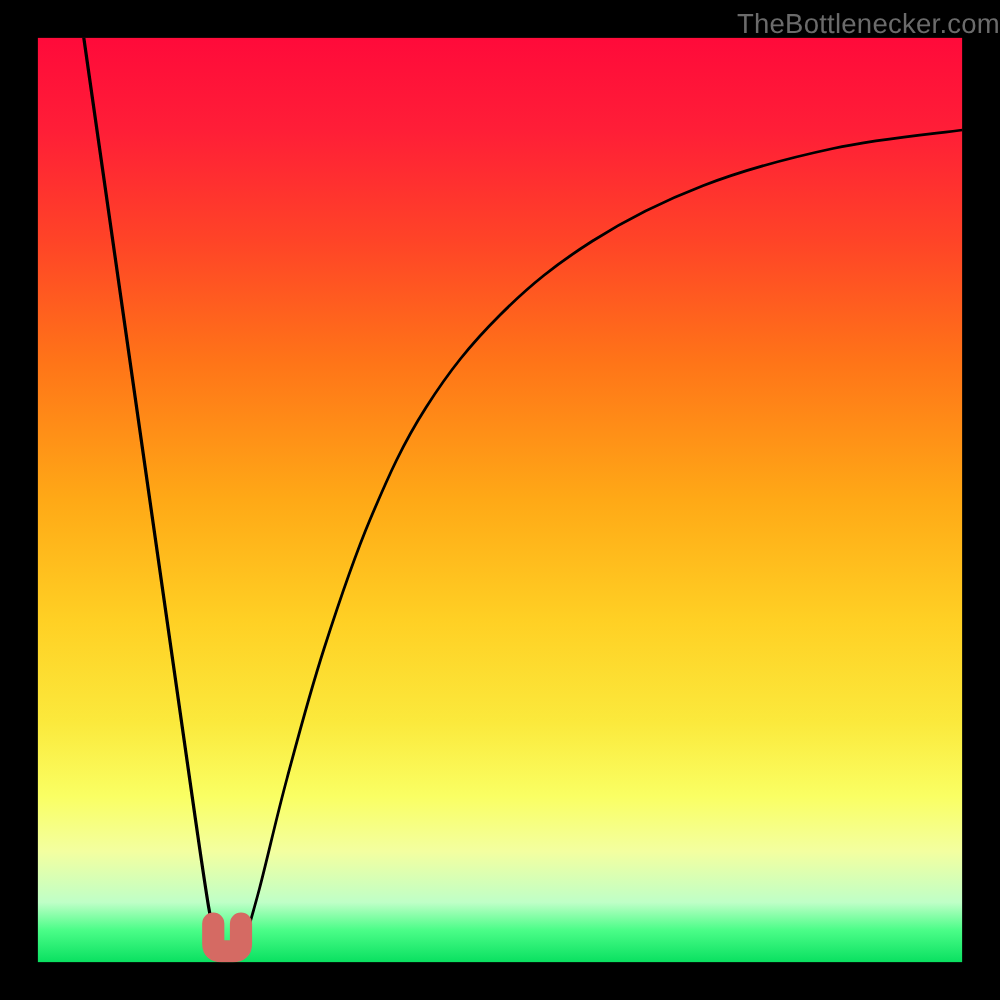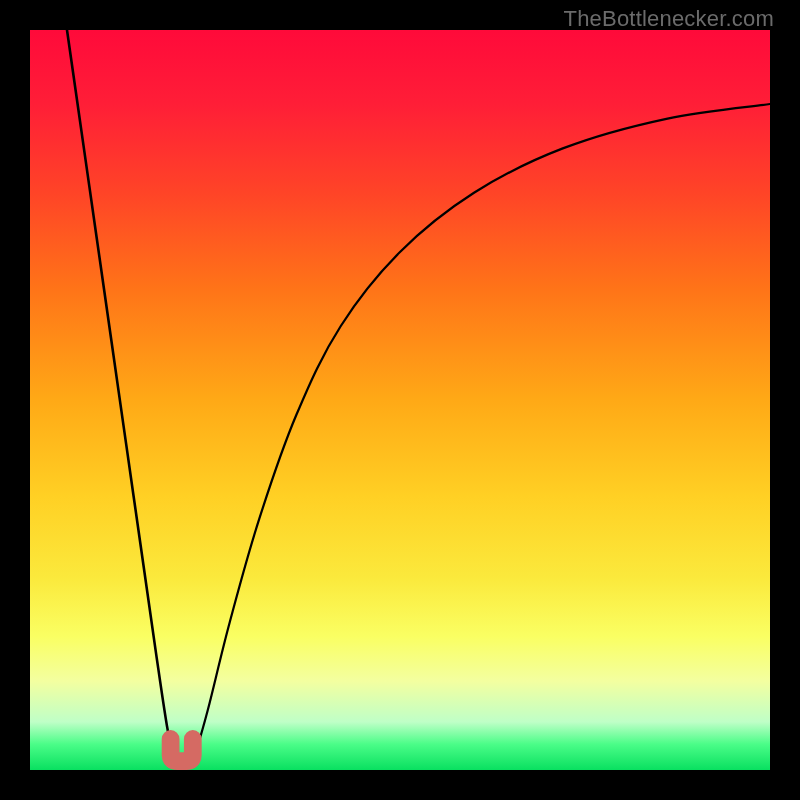--- a/index.html
+++ b/index.html
@@ -20,21 +20,21 @@
     overflow: hidden;
   }
   .gradient {
     position: absolute;
     left: 0; top: 0;
     width: 100%; height: 100%;
   }
   .credit {
     position: absolute;
     top: 6px;
-    right: 26px;
+    right: 0;
     color: #6b6b6b;
     font-size: 22px;
     font-weight: 400;
     letter-spacing: 0.2px;
     z-index: 5;
   }
   svg.curves {
     position: absolute;
     left: 0; top: 0;
     width: 100%;

